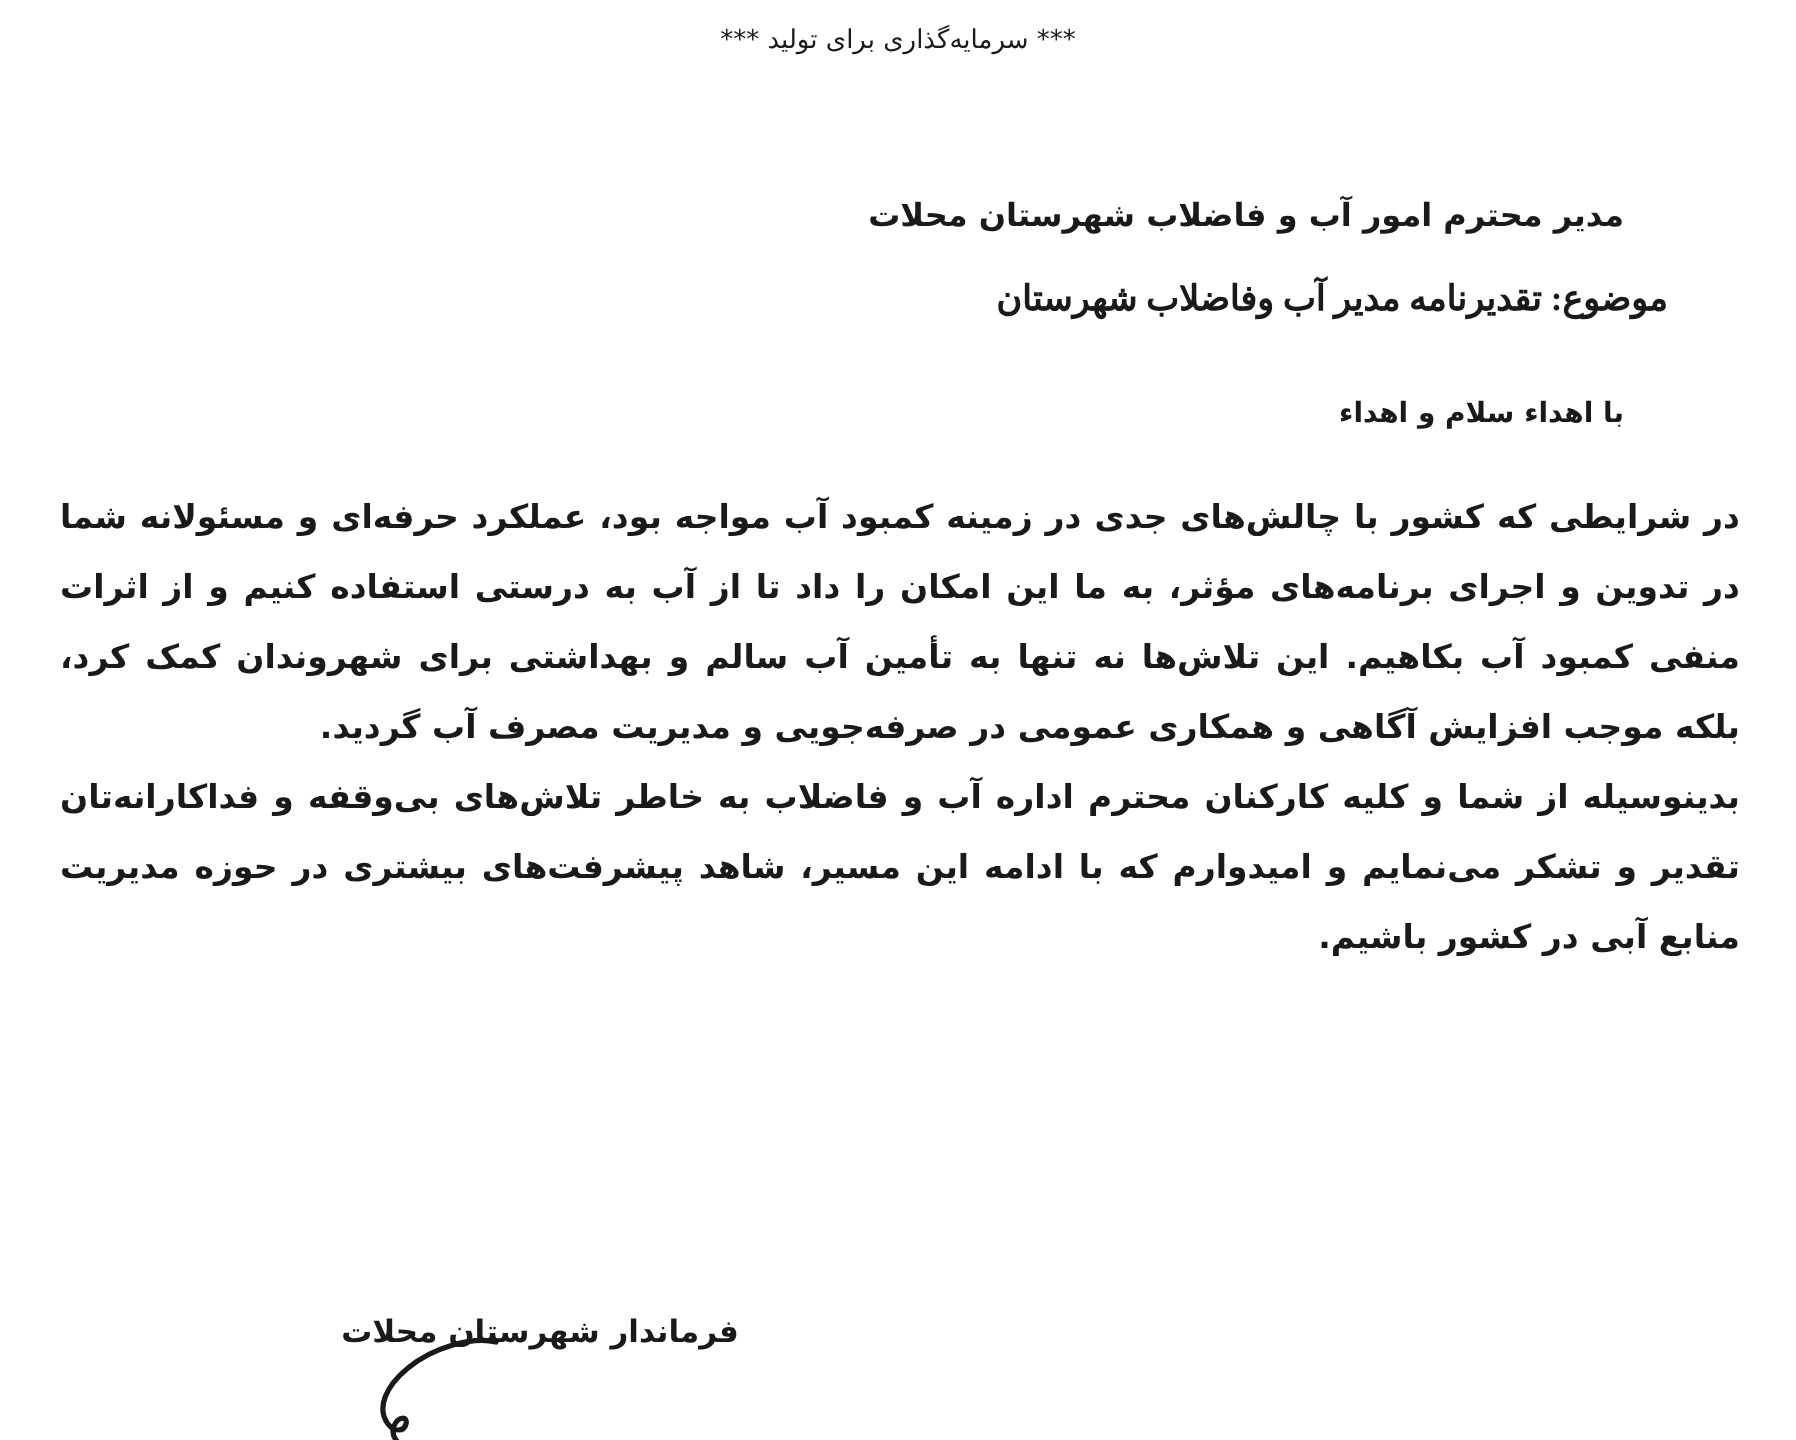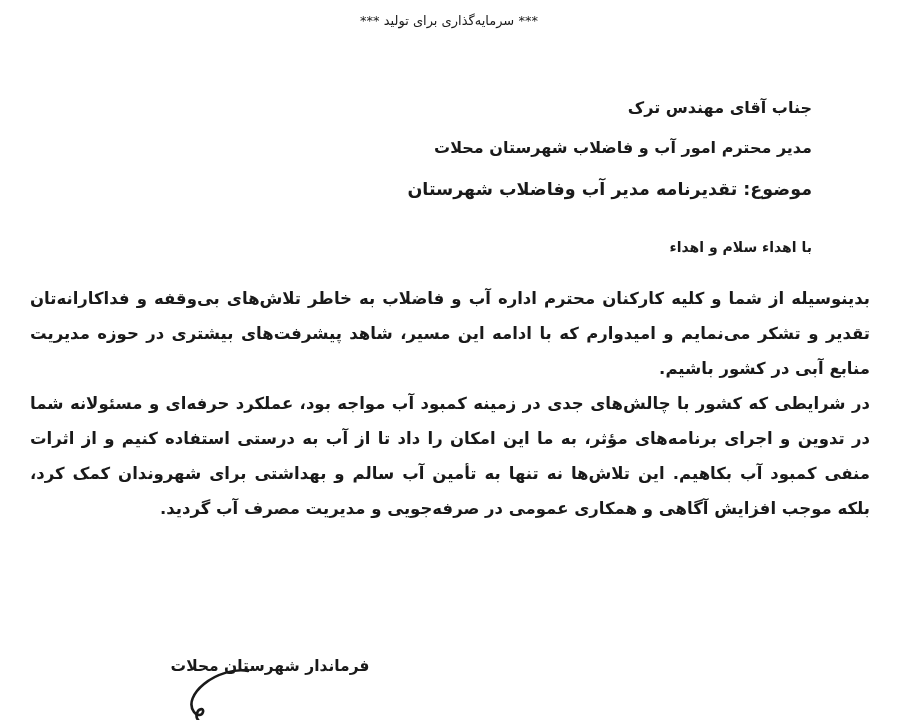--- a/index.html
+++ b/index.html
@@ -24,25 +24,26 @@
   .recipient {
     margin-top: 60px;
     padding-right: 86px;
     padding-left: 30px;
     font-weight: 700;
     font-size: 16px;
     line-height: 40px;
   }
   .subject {
     margin-top: 9px;
-    padding-right: 86px;
+    padding-right: 64px;
     padding-left: 30px;
     font-weight: 700;
     font-size: 17.5px;
     line-height: 24px;
+    font-family: Liberation Serif, serif;
   }
   .salutation {
     margin-top: 36px;
     padding-right: 86px;
     padding-left: 30px;
     font-weight: 700;
     font-size: 14px;
     line-height: 20px;
   }
   .body-text {
@@ -77,31 +78,30 @@
   }
 </style>
 </head>
 <body>
 
 <div class="page">
 
   <div class="slogan">*** سرمایه‌گذاری برای تولید ***</div>
 
   <div class="recipient">
-    <div>جناب آقای مهندس ترک</div>
     <div>مدیر محترم امور آب و فاضلاب شهرستان محلات</div>
   </div>
 
   <div class="subject">موضوع: تقدیرنامه مدیر آب وفاضلاب شهرستان</div>
 
   <div class="salutation">با اهداء سلام و اهداء</div>
 
   <div class="body-text">
+    <p>در شرایطی که کشور با چالش‌های جدی در زمینه کمبود آب مواجه بود، عملکرد حرفه‌ای و مسئولانه شما در تدوین و اجرای برنامه‌های مؤثر، به ما این امکان را داد تا از آب به درستی استفاده کنیم و از اثرات منفی کمبود آب بکاهیم. این تلاش‌ها نه تنها به تأمین آب سالم و بهداشتی برای شهروندان کمک کرد، بلکه موجب افزایش آگاهی و همکاری عمومی در صرفه‌جویی و مدیریت مصرف آب گردید.</p>
     <p>بدینوسیله از شما و کلیه کارکنان محترم اداره آب و فاضلاب به خاطر تلاش‌های بی‌وقفه و فداکارانه‌تان تقدیر و تشکر می‌نمایم و امیدوارم که با ادامه این مسیر، شاهد پیشرفت‌های بیشتری در حوزه مدیریت منابع آبی در کشور باشیم.</p>
-    <p>در شرایطی که کشور با چالش‌های جدی در زمینه کمبود آب مواجه بود، عملکرد حرفه‌ای و مسئولانه شما در تدوین و اجرای برنامه‌های مؤثر، به ما این امکان را داد تا از آب به درستی استفاده کنیم و از اثرات منفی کمبود آب بکاهیم. این تلاش‌ها نه تنها به تأمین آب سالم و بهداشتی برای شهروندان کمک کرد، بلکه موجب افزایش آگاهی و همکاری عمومی در صرفه‌جویی و مدیریت مصرف آب گردید.</p>
   </div>
 
   <div class="signature">
     <div>فرماندار شهرستان محلات</div>
   </div>
 
   <svg class="scribble" viewBox="0 0 72 58" xmlns="http://www.w3.org/2000/svg">
     <path d="M66,3 C54,0 34,6 22,16 C11,25 6,36 12,44 C15,48 20,48 21,44 C22,40 17,40 15,45 C13,50 17,55 24,57" fill="none" stroke="#1a1a1a" stroke-width="2.6" stroke-linecap="round"></path>
   </svg>
 

